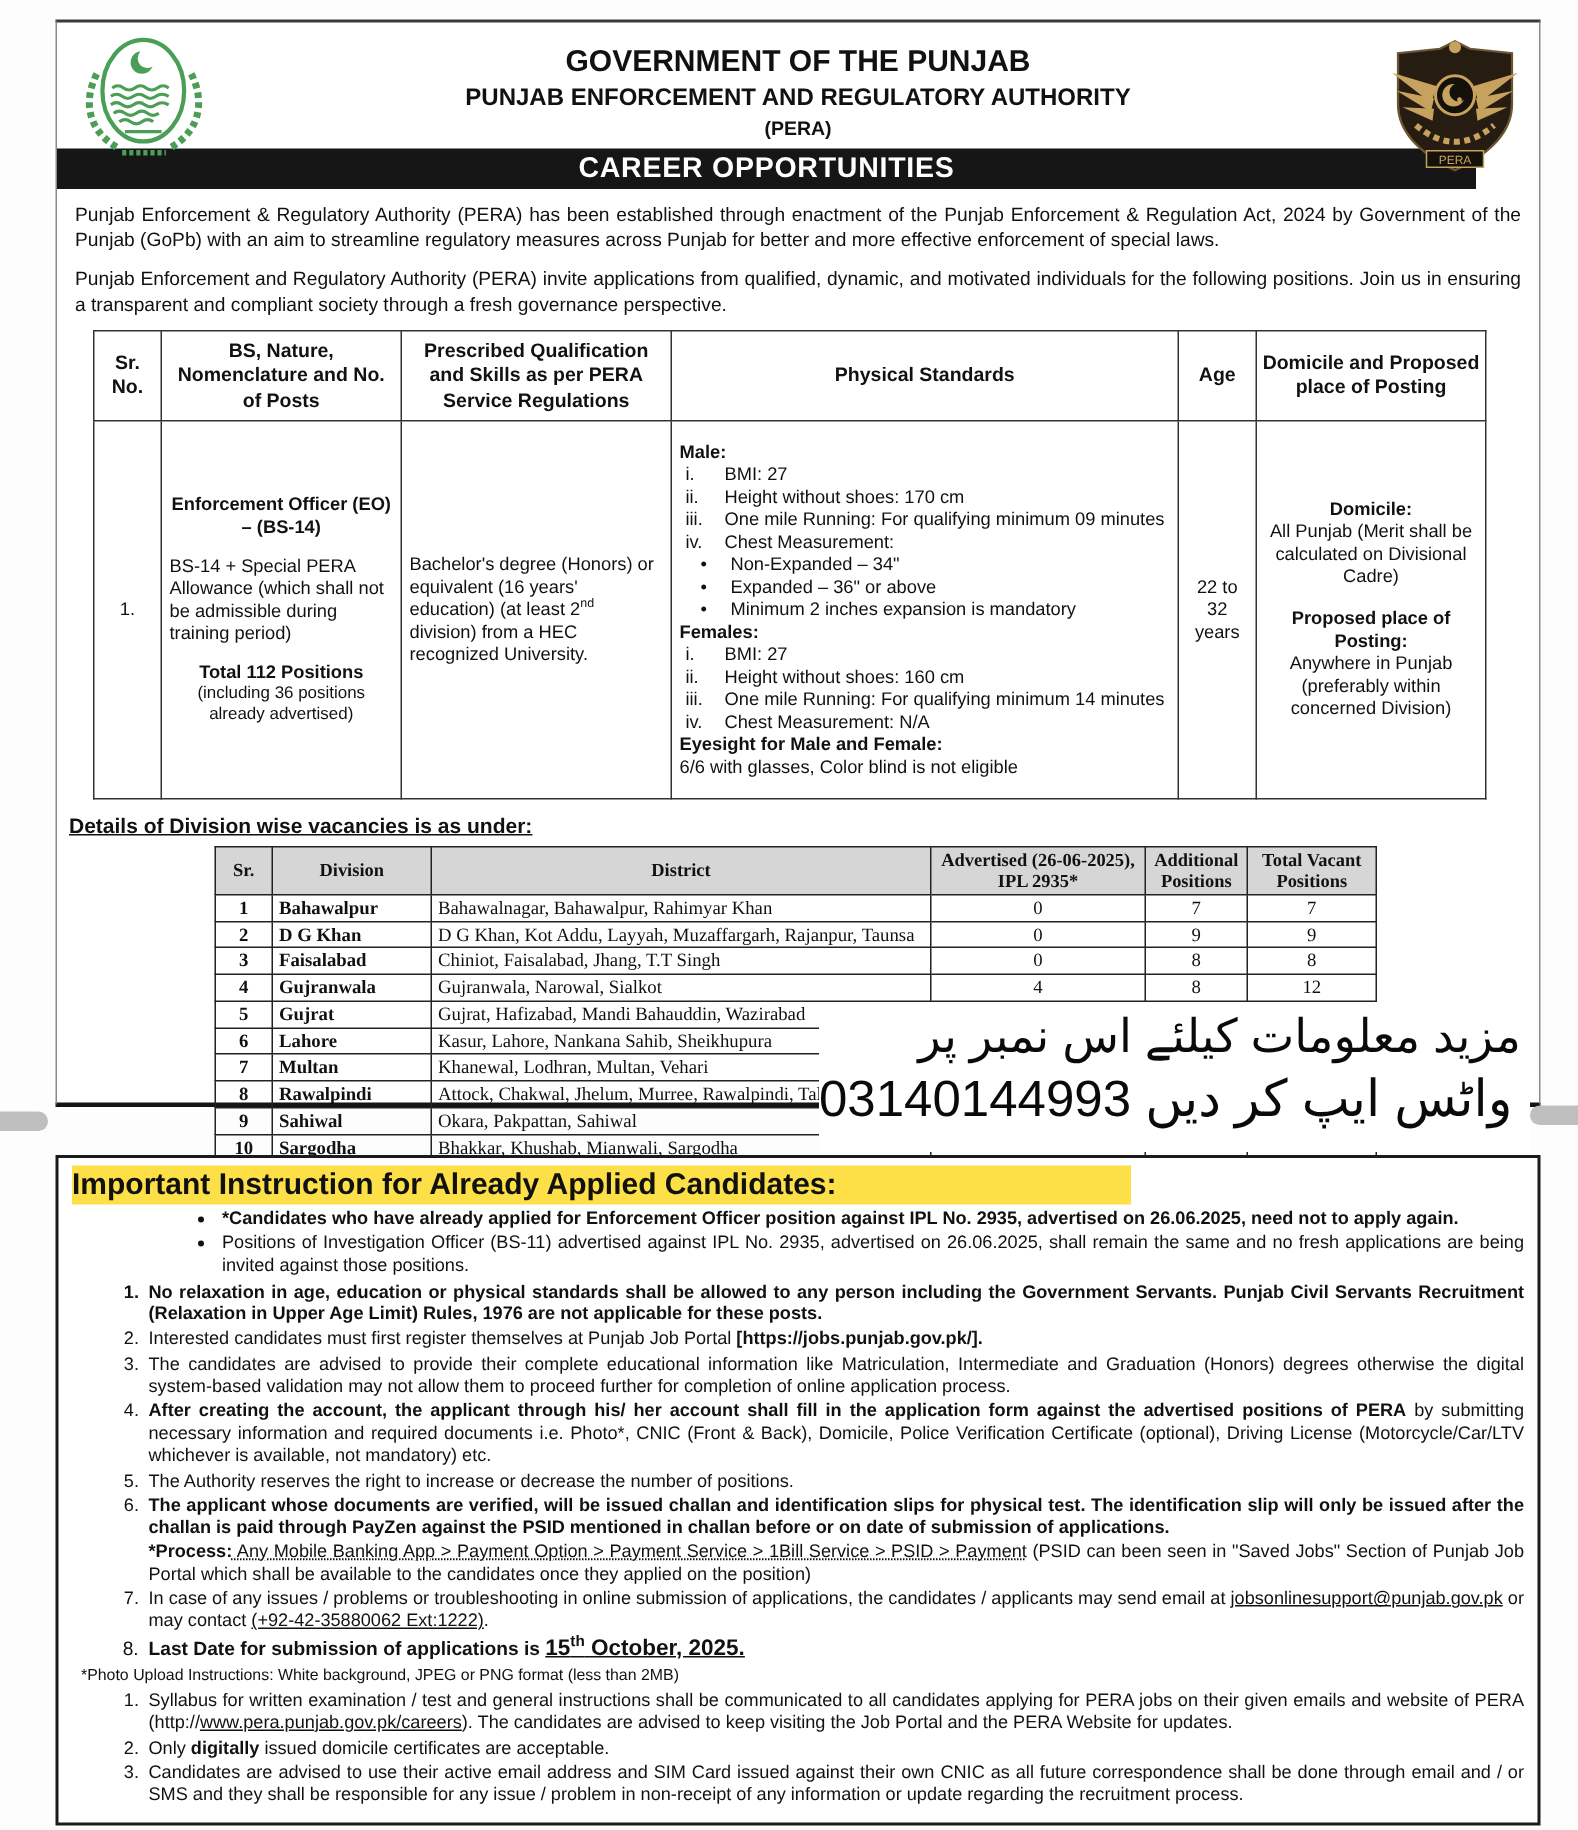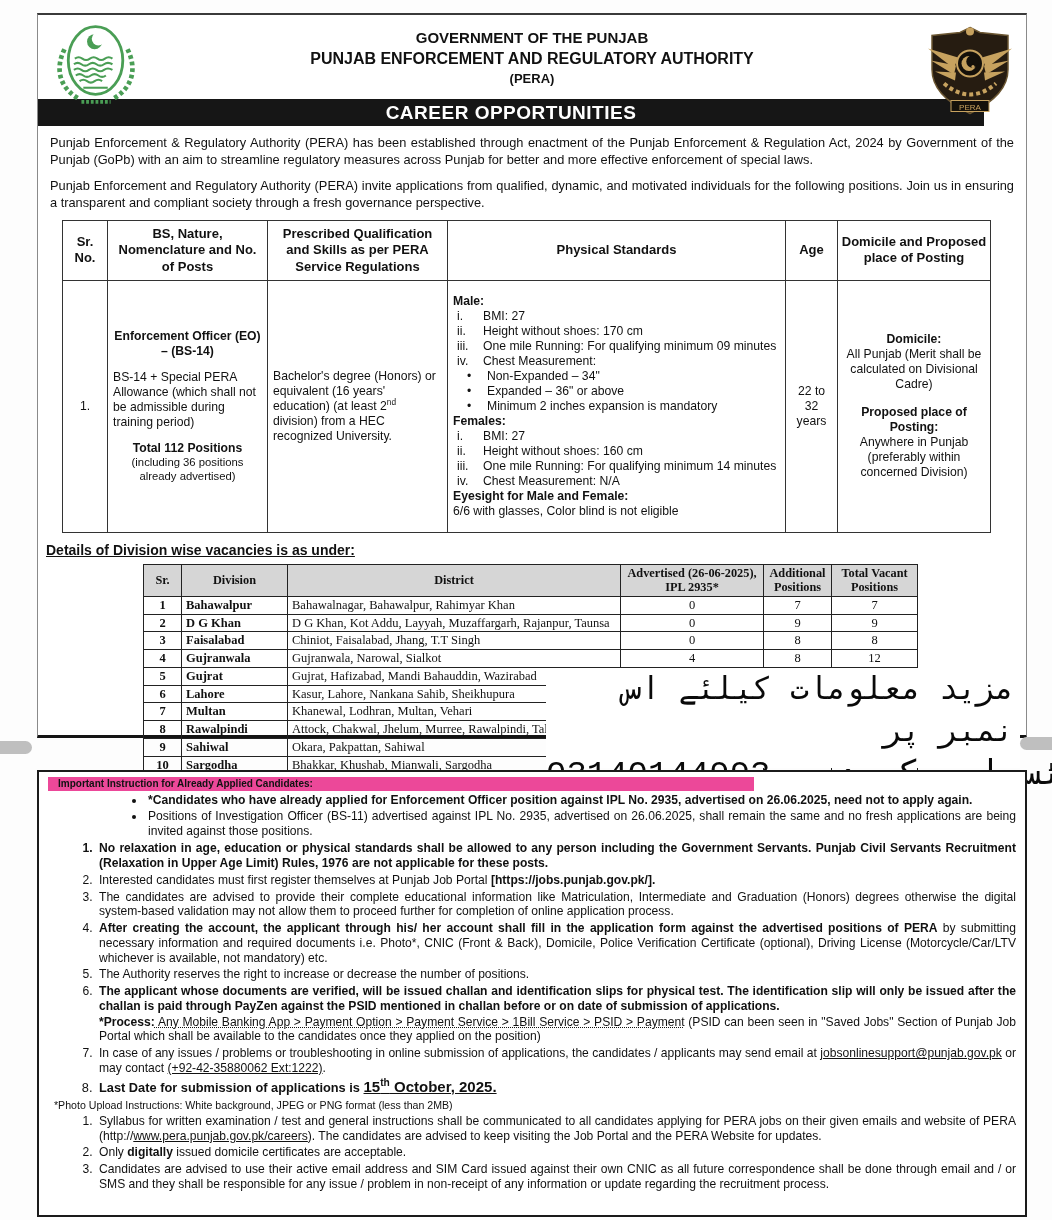--- a/index.html
+++ b/index.html
@@ -14,21 +14,21 @@
   
   .box1 {
     position:absolute; left:37px; top:13px; width:990px; height:725px;
     background:#fff; border:1px solid #8a8a8a; border-top:2px solid #3a3a3a;
     border-bottom:3px solid #141414;
   }
   .hdr { position:relative; height:80px; padding-top:12px; }
   .logo-left  { position:absolute; left:10px;  top:6px;  width:96px; height:94px; }
   .logo-right { position:absolute; right:6px; top:5px;  width:100px; height:102px; }
   .titles { text-align:center; margin:0 115px; font-weight:bold; line-height:1.4; }
-  .t1 { font-size:15px; }
+  .t1 { font-size:20px; }
   .t2 { font-size:16px; }
   .t3 { font-size:13px; }
   .banner {
     margin:4px 42px 0 0; height:27px; line-height:27px;
     background:#161616; color:#fff; font-weight:bold; font-size:19px;
     text-align:center; letter-spacing:.5px;
   }
   .intro { margin:8px 12px 0 12px; font-size:12.8px; line-height:1.35; text-align:justify; }
 
   
@@ -70,41 +70,41 @@
   .dw-sr{width:38px;} .dw-div{width:106px;} .dw-dist{width:333px;}
   .dw-adv{width:143px;} .dw-add{width:68px;} .dw-tot{width:86px;}
   td.c-sr { text-align:center; font-weight:bold; }
   td.c-div { font-weight:bold; }
   td.c-num { text-align:center; }
   tr.gtotal td.glabel { background:#d6d6d6; font-weight:bold; text-align:center; }
 
   
   .overlay {
     position:absolute; left:546px; top:668px; width:474px; height:100px;
-    background:#fff; font-family:Liberation Mono, monospace; color:#0a0a0a;
-    padding:2px 6px 0 0; text-align:right;
+    background:#fff; font-family:Liberation Sans, sans-serif; color:#0a0a0a;
+    padding:2px 6px 0 0; 
   }
   .u1 { font-size:31px; direction:rtl; line-height:1.35; }
   .u2 { font-size:34px; line-height:1.25; white-space:nowrap; }
   .u2 .num { letter-spacing:.5px; }
 
   
   .seam { position:absolute; height:13px; background:#bfbfbf; border-radius:7px; }
   .seam-l { left:-10px; top:741px; width:42px; }
   .seam-r { right:-10px; top:737px; width:42px; }
 
   
   .box2 {
     position:absolute; left:37px; top:770px; width:990px; height:447px;
     background:#fff; border:2px solid #1b1b1b; padding:3px 9px 0 9px;
     font-size:12.1px; line-height:1.22; overflow:hidden;
   }
   .hbar {
-    background:#ec4899; width:706px; font-weight:bold; font-size:10px;
-    padding:1px 10px; margin:2px 0 2px 0;
+    background:#fde047; width:706px; font-weight:bold; font-size:20px;
+    padding:1px 0; margin:2px 0 2px 0;
   }
   ul.applied { list-style:disc; padding-left:98px; margin:1px 0 3px 0; }
   ul.applied li { padding-left:2px; margin-bottom:1px; text-align:justify; }
   ol.numlist { list-style:decimal; padding-left:48px; margin:2px 0 2px 0; }
   ol.numlist li { padding-left:3px; margin-bottom:2px; text-align:justify; }
   .b { font-weight:bold; }
   .u { text-decoration:underline; }
   .udot { text-decoration:underline; text-decoration-style:dotted; }
   .proc { margin-top:1px; }
   .lastdate { font-size:12.8px; }

